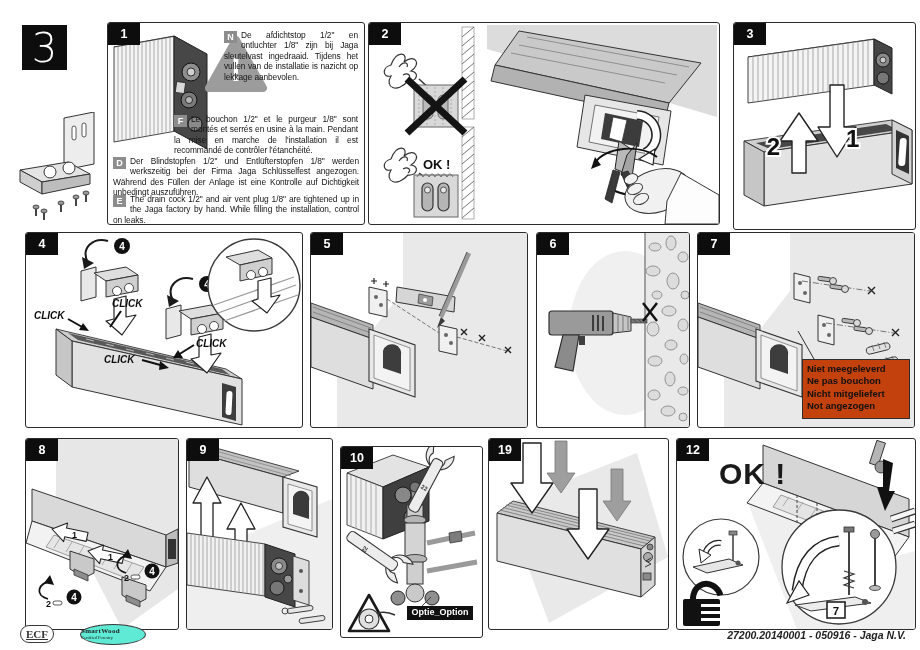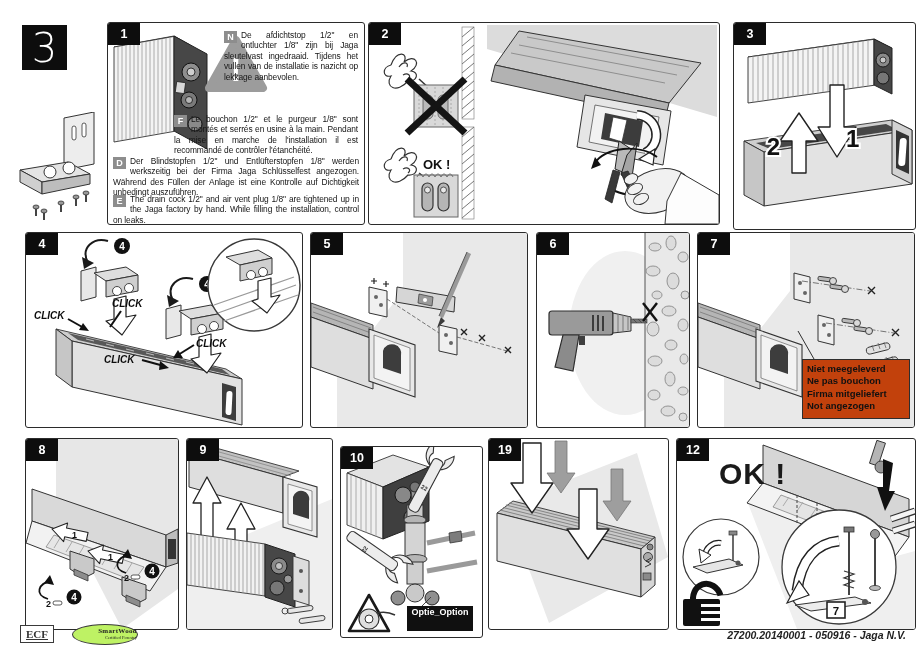--- a/index.html
+++ b/index.html
@@ -21,24 +21,24 @@
   .optlabel{position:absolute;background:#101010;color:#fff;font:700 9px/13px "Liberation Sans",sans-serif;
         text-align:center;z-index:4;}
   svg{display:block;position:absolute;}
   svg text{font-family:"Liberation Sans",sans-serif;}
   .bignum{font-size:24px;font-weight:600;fill:#111;paint-order:stroke;stroke:#fff;stroke-width:4px;}
   .midnum{font-size:9px;font-weight:700;fill:#111;}
   .clicktxt{font-style:italic;font-weight:800;font-size:10px;fill:#0d0d0d;}
   .badgetxt{font-size:10px;font-weight:700;fill:#fff;text-anchor:middle;}
   .oktxt{font-weight:800;font-size:13px;fill:#111;}
   .wrtxt{font-size:6px;font-weight:700;fill:#333;}
-  .footer-ecf{position:absolute;left:20px;top:625px;border:1.7px solid #3a3a3a;border-radius:0;
+  .footer-ecf{position:absolute;left:20px;top:625px;border:1.7px solid #3a3a3a;border-radius:9px;
         padding:0 5px;font:700 11px/16px "Liberation Serif",serif;color:#333;background:#fff;text-decoration:underline;}
-  .footer-sw{position:absolute;left:72px;top:624px;width:64px;height:19px;border:1.2px solid #3a3a3a;
-        border-radius:50%;text-align:right;background:#bef264;}
+  .footer-sw{position:absolute;left:80px;top:624px;width:64px;height:19px;border:1.2px solid #3a3a3a;
+        border-radius:50%;text-align:left;background:#5eead4;}
   .sw1{font:700 7px/9px "Liberation Serif",serif;letter-spacing:0.3px;margin-top:2px;color:#222;}
   .sw2{font:400 4.5px/4px "Liberation Serif",serif;color:#222;}
   .footer-ref{position:absolute;right:14px;top:629px;font:italic 700 10.5px "Liberation Sans",sans-serif;color:#222;margin-left:40px;}
 </style>
 </head>
 <body>
 
 <div class="page">
 
   <div class="step-box">
@@ -399,21 +399,21 @@
       <g fill="#e0e0e0" stroke="#333" stroke-width="0.9">
         <rect x="168" y="112" width="24" height="7" rx="3.5" transform="rotate(-14 180 115)"></rect>
         <rect x="176" y="126" width="24" height="7" rx="3.5" transform="rotate(-14 188 129)"></rect>
         <path d="M174,112 l2,6 M180,110 l2,6 M186,109 l2,6 M182,126 l2,6 M188,124 l2,6 M194,123 l2,6" fill="none" stroke="#666" stroke-width="0.8"></path>
       </g>
       <line x1="116" y1="126" x2="100" y2="98" stroke="#2e2e2e" stroke-width="1"></line>
     </svg>
     <div class="callout" style="left:104px;top:126px;width:98px;height:52px">
       <div>Niet meegeleverd</div>
       <div>Ne pas bouchon</div>
-      <div>Firma mitgeliefert</div>
+      <div>Nicht mitgeliefert</div>
       <div>Not angezogen</div>
     </div>
   </section>
 
   <section class="panel" style="left:25px;top:438px;width:152px;height:190px">
     <div class="num-badge">8</div>
     <svg style="left:0;top:0" width="152" height="190" viewBox="0 0 152 190">
       <polygon points="30,0 152,0 152,150 96,190 30,62" fill="#e7e7e7"></polygon>
       <g>
         <polygon points="6,50 140,96 140,128 6,82" fill="#d9d9d9" stroke="#333" stroke-width="1"></polygon>
@@ -541,21 +541,21 @@
         <text class="wrtxt" x="-3" y="30" transform="rotate(180 2 30)">22</text>
       </g>
       <g>
         <polygon points="8,184 28,148 48,184" fill="#fff" stroke="#1a1a1a" stroke-width="2.6" stroke-linejoin="round"></polygon>
         <circle cx="28" cy="172" r="10" fill="#e0e0e0" stroke="#333" stroke-width="1.2"></circle>
         <circle cx="28" cy="172" r="4" fill="#fff" stroke="#333" stroke-width="1"></circle>
         <path d="M36,166 c8,-2 14,0 18,2" stroke="#333" stroke-width="1.6" fill="none"></path>
       </g>
       <line x1="80" y1="160" x2="90" y2="150" stroke="#333" stroke-width="0.9"></line>
     </svg>
-    <div class="optlabel" style="left:66px;top:159px;width:66px;height:25px">Optie_Option</div>
+    <div class="optlabel" style="left:66px;top:159px;width:66px;height:14px">Optie_Option</div>
   </section>
 
   <section class="panel" style="left:488px;top:438px;width:179px;height:190px">
     <div class="num-badge">19</div>
     <svg style="left:0;top:0" width="179" height="190" viewBox="0 0 179 190">
       <polygon points="16,66 148,14 179,118 60,184" fill="#e9e9e9"></polygon>
       <g>
         <polygon points="8,74 152,110 166,98 24,62" fill="#c9c9c9" stroke="#333" stroke-width="0.9"></polygon>
         <path d="M11,71 L155,107 M14,68.5 L158,104.5 M17,66 L161,102 M20,64 L164,100" stroke="#7e7e7e" stroke-width="0.9"></path>
         <polygon points="8,74 152,110 152,158 8,122" fill="#e0e0e0" stroke="#333" stroke-width="1"></polygon>

